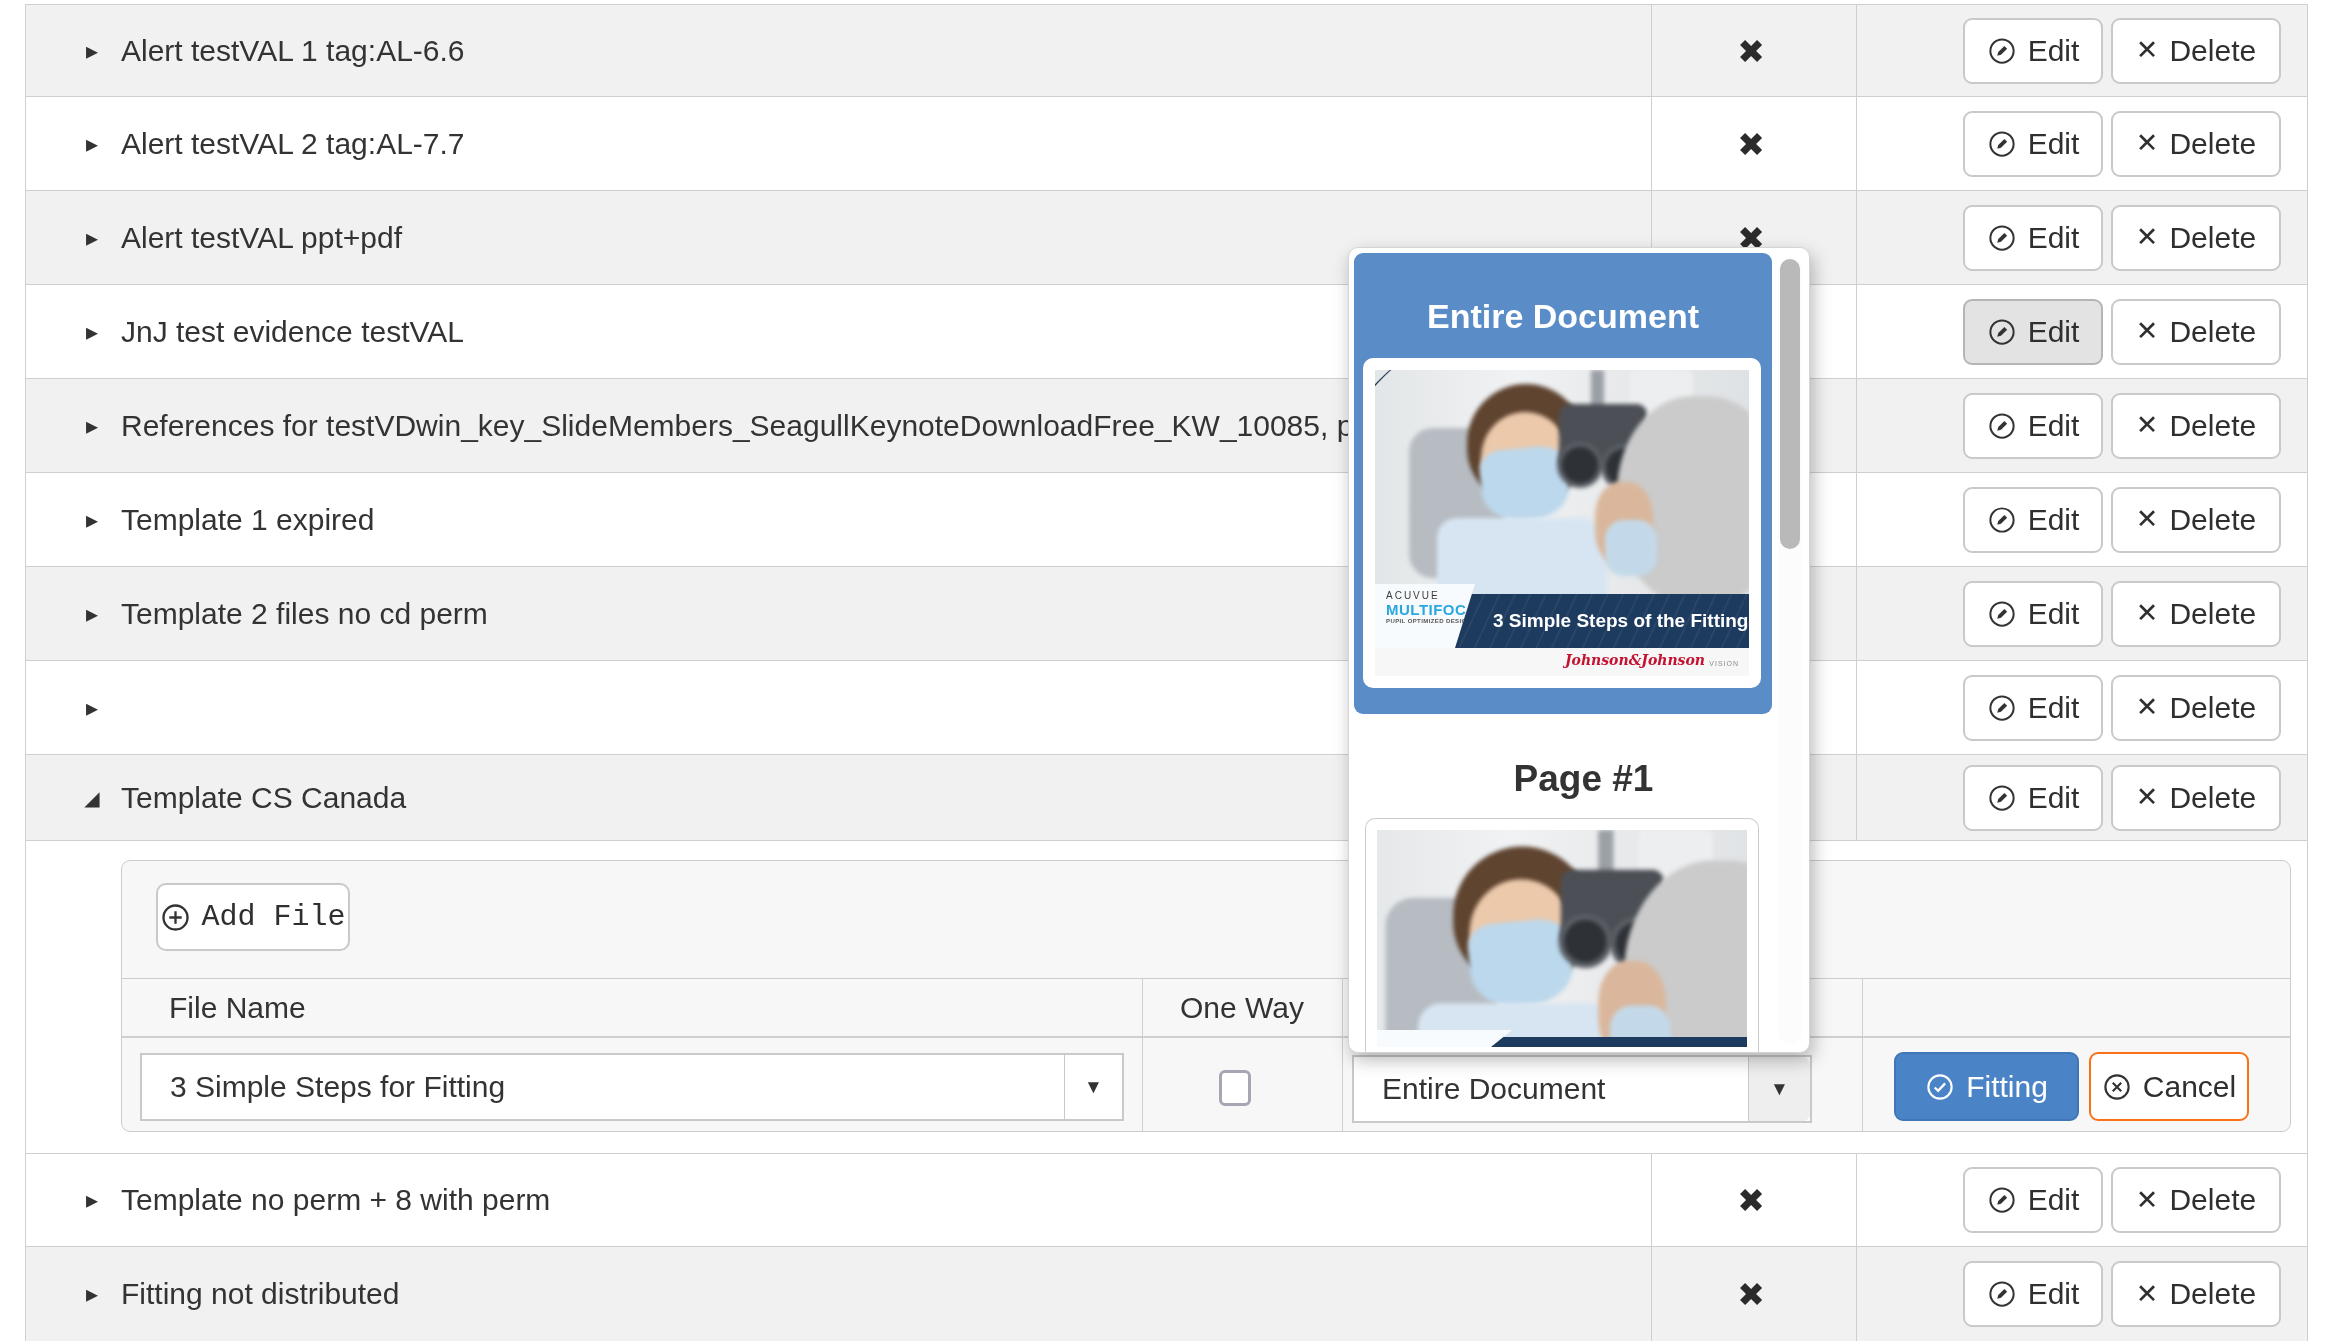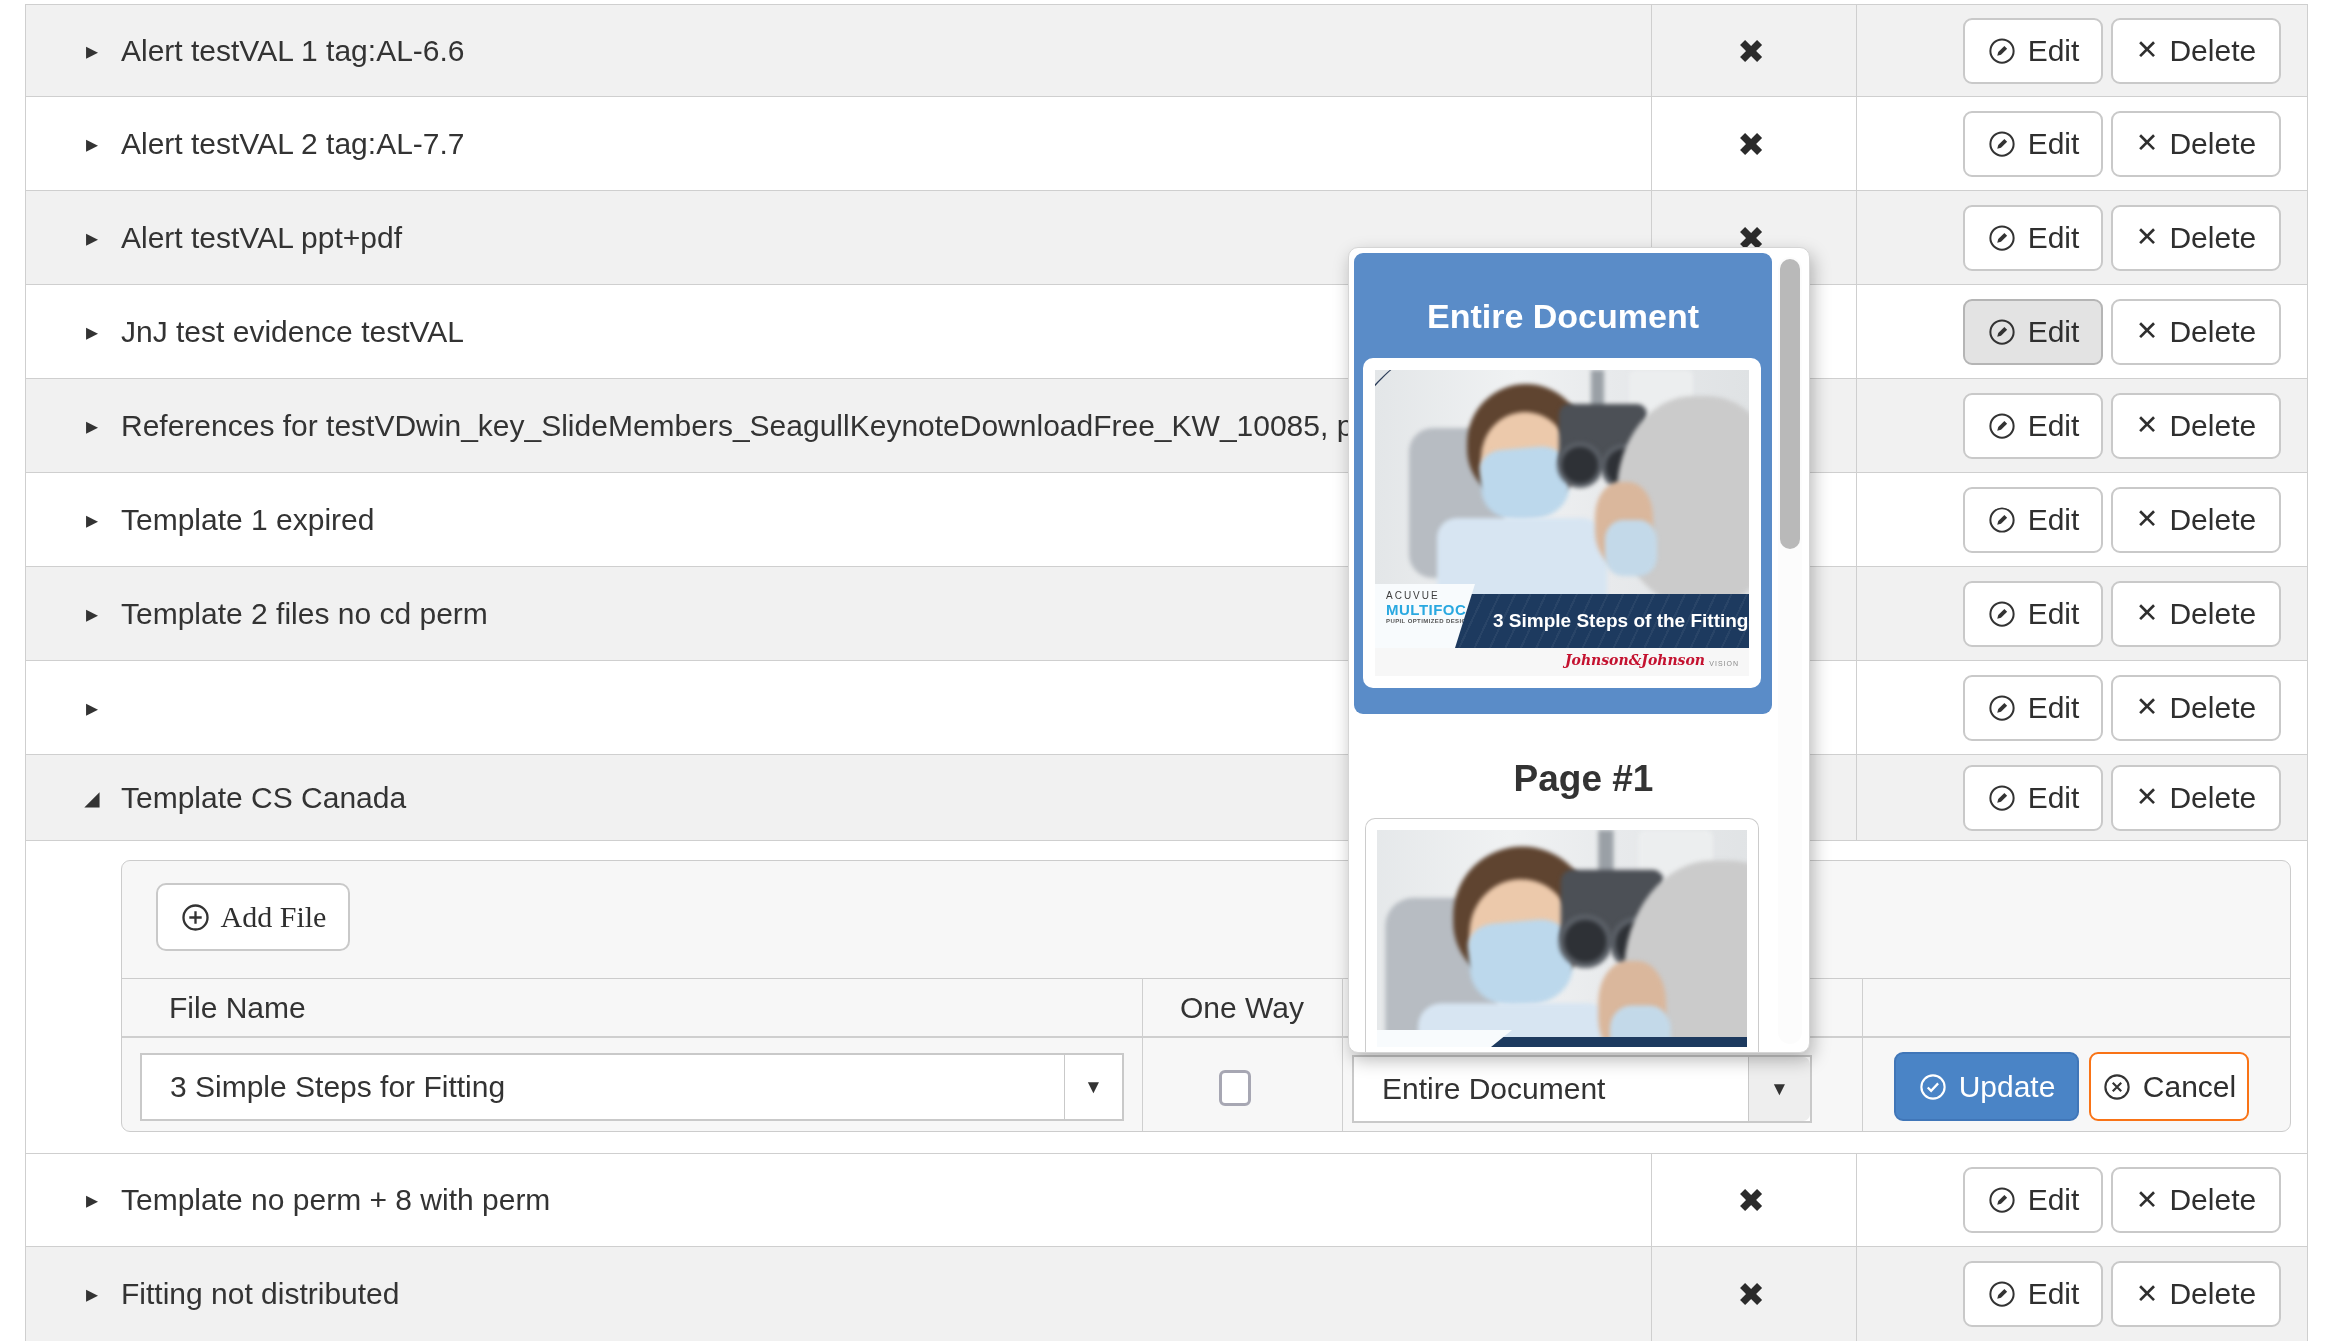--- a/index.html
+++ b/index.html
@@ -27,21 +27,21 @@
   .btn-edit { left:1937px; width:140px; }
   .btn-edit.pressed { background:#e3e3e3; border-color:#b5b5b5; }
   .btn-del { left:2085px; width:170px; }
   .delx { font-size:27px; line-height:1; }
 
   
   .panel { position:absolute; left:95px; top:19px; width:2170px; height:272px;
            background:#f7f7f7; border:1px solid #cccccc; border-radius:9px; }
   .addfile { position:absolute; left:34px; top:22px; width:194px; height:68px; background:#fff;
              border:2px solid #c9c9c9; border-radius:10px; display:flex; align-items:center; justify-content:center;
-             gap:10px; font-size:30px; color:#2f2f2f; font-family:Liberation Serif, serif; cursor:pointer; }
+             gap:10px; font-size:30px; color:#2f2f2f; font-family:Liberation Mono, monospace; cursor:pointer; }
   .phead { position:absolute; left:0; right:0; top:117px; height:60px; border-top:1px solid #cccccc; border-bottom:2px solid #cfcfcf; }
   .phead .fn { position:absolute; left:47px; top:50%; transform:translateY(-50%); font-size:30px; color:#333; }
   .phead .ow { position:absolute; left:1020px; width:200px; text-align:center; top:50%; transform:translateY(-50%); font-size:30px; color:#333; }
   .psep { position:absolute; top:117px; bottom:0; width:1px; background:#cfcfcf; }
   .ps1{left:1020px;} .ps2{left:1220px;} .ps3{left:1740px;}
 
   .select { position:absolute; height:68px; background:#fff; border:2px solid #c9c9c9; border-radius:0; cursor:pointer; }
   .select .stxt { position:absolute; left:28px; top:50%; transform:translateY(-50%); font-size:30px; color:#333; white-space:nowrap; }
   .select .sarr { position:absolute; right:0; top:0; bottom:0; width:58px; border-left:1px solid #c9c9c9;
                   display:flex; align-items:center; justify-content:center; font-size:19px; color:#333;
@@ -311,21 +311,21 @@
         <span class="checkbox"></span>
         <div class="select sel-page">
           <span class="stxt">Entire Document</span>
           <span class="sarr">▼</span>
         </div>
         <button class="pbtn btn-update">
           <svg class="ico" width="30" height="30" viewBox="0 0 24 24">
               <circle cx="12" cy="12" r="9.3" fill="none" stroke="#fff" stroke-width="1.7"></circle>
               <path d="M7.8 12.4l2.7 2.7 5.6-6" fill="none" stroke="#fff" stroke-width="1.8"></path>
             </svg>
-          <span>Update</span>
+          <span>Fitting</span>
         </button>
         <button class="pbtn btn-cancel">
           <svg class="ico" width="30" height="30" viewBox="0 0 24 24">
               <circle cx="12" cy="12" r="9.3" fill="none" stroke="#333" stroke-width="1.7"></circle>
               <path d="M8.6 8.6l6.8 6.8M15.4 8.6l-6.8 6.8" stroke="#333" stroke-width="1.7" fill="none"></path>
             </svg>
           <span>Cancel</span>
         </button>
       </div>
     </div>

